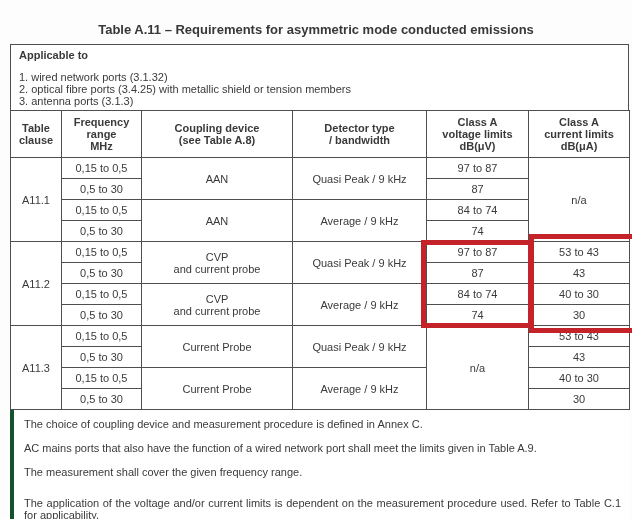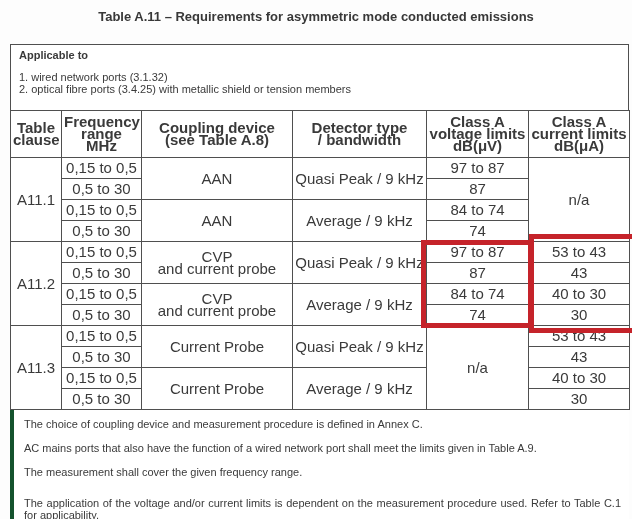--- a/index.html
+++ b/index.html
@@ -8,21 +8,21 @@
     overflow: hidden;
     background: #fdfdfd;
     font-family: "Liberation Sans", sans-serif;
     color: #3a3a3a;
     position: relative;
   }
   .pre { white-space: pre-line; }
 
   
   .title {
-    position: absolute; top: 8px; left: 0; width: 632px;
+    position: absolute; top: 21px; left: 0; width: 632px;
     text-align: center;
     font-weight: bold; font-size: 13px; line-height: 17px;
     color: #383838;
   }
   .red-underline {
     border-bottom: 4px solid #c5232a;
     padding: 0 3px 1px 3px;
   }
 
   
@@ -47,21 +47,21 @@
   
   table.limits {
     border-collapse: collapse;
     table-layout: fixed;
     width: 619px;
   }
   table.limits td {
     border: 1px solid #4f4f4f;
     text-align: center;
     vertical-align: middle;
-    font-size: 15px;
+    font-size: 11px;
     line-height: 12px;
     padding: 0 2px;
     overflow: hidden;
   }
   tr.hdr { height: 47px; }
   tr.hdr td { font-weight: bold; }
   tr.row { height: 21px; }
 
   
   .notes {
@@ -91,20 +91,21 @@
 <div class="title">
   <div>Table A.11 – Requirements for asymmetric mode conducted emissions</div>
 </div>
 
 <div class="doc-frame">
 
   <div class="applicable">
     <p class="applicable-heading">Applicable to</p>
     <p class="applicable-item">1. wired network ports (3.1.32)</p>
     <p class="applicable-item">2. optical fibre ports (3.4.25) with metallic shield or tension members</p>
+    <p class="applicable-item">3. antenna ports (3.1.3)</p>
   </div>
 
   <table class="limits">
     <colgroup>
       <col style="width:51px">
         <col style="width:80px">
         <col style="width:151px">
       <col style="width:134px">
         <col style="width:102px">
         <col style="width:101px">

